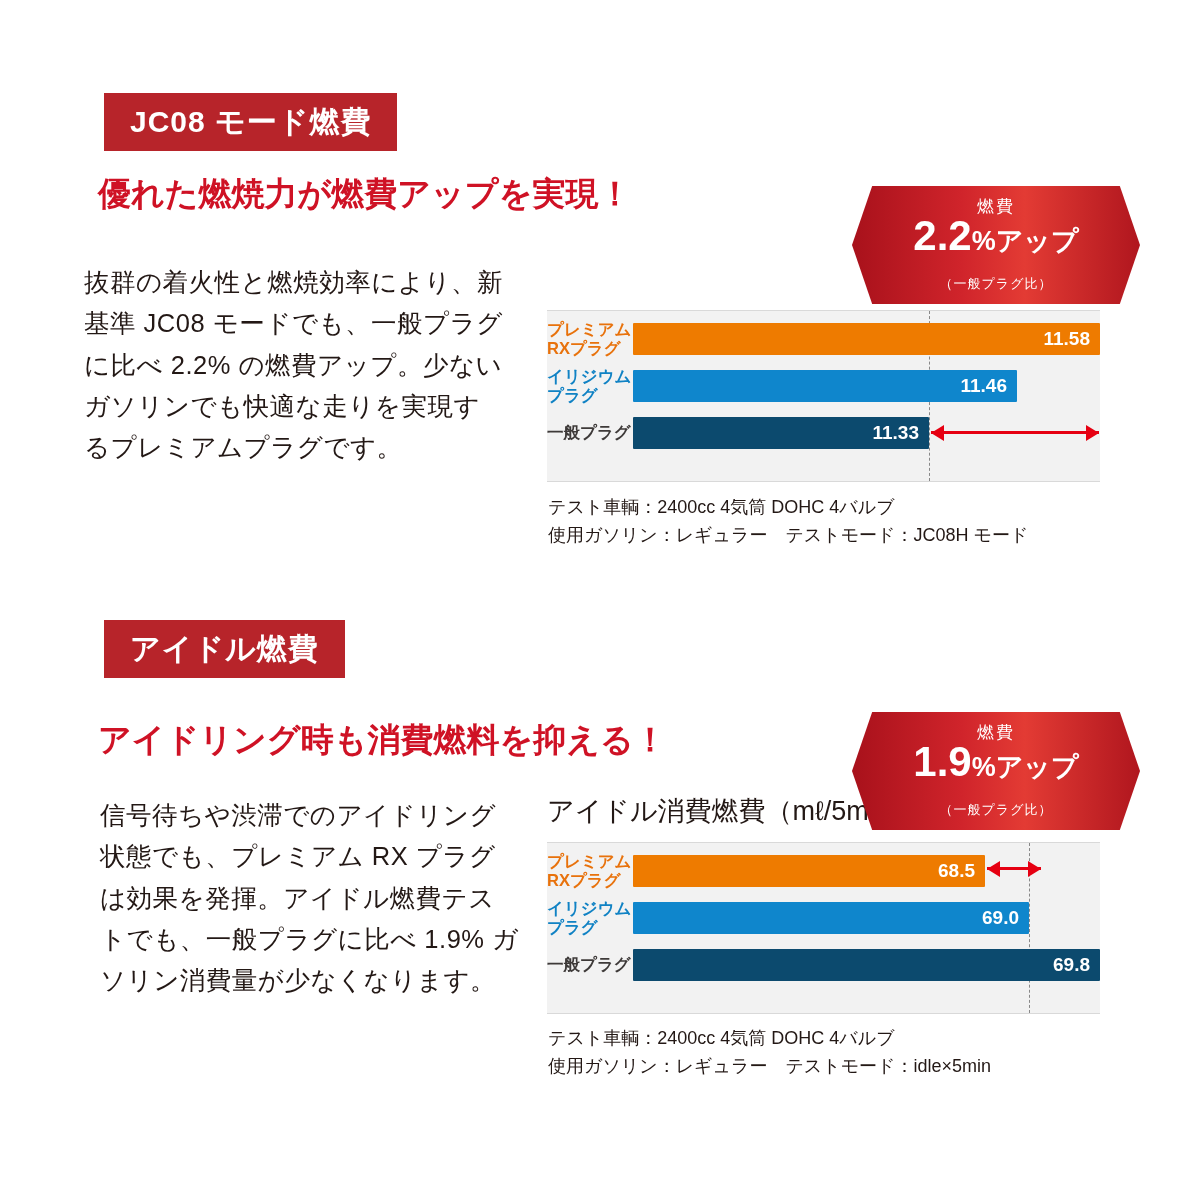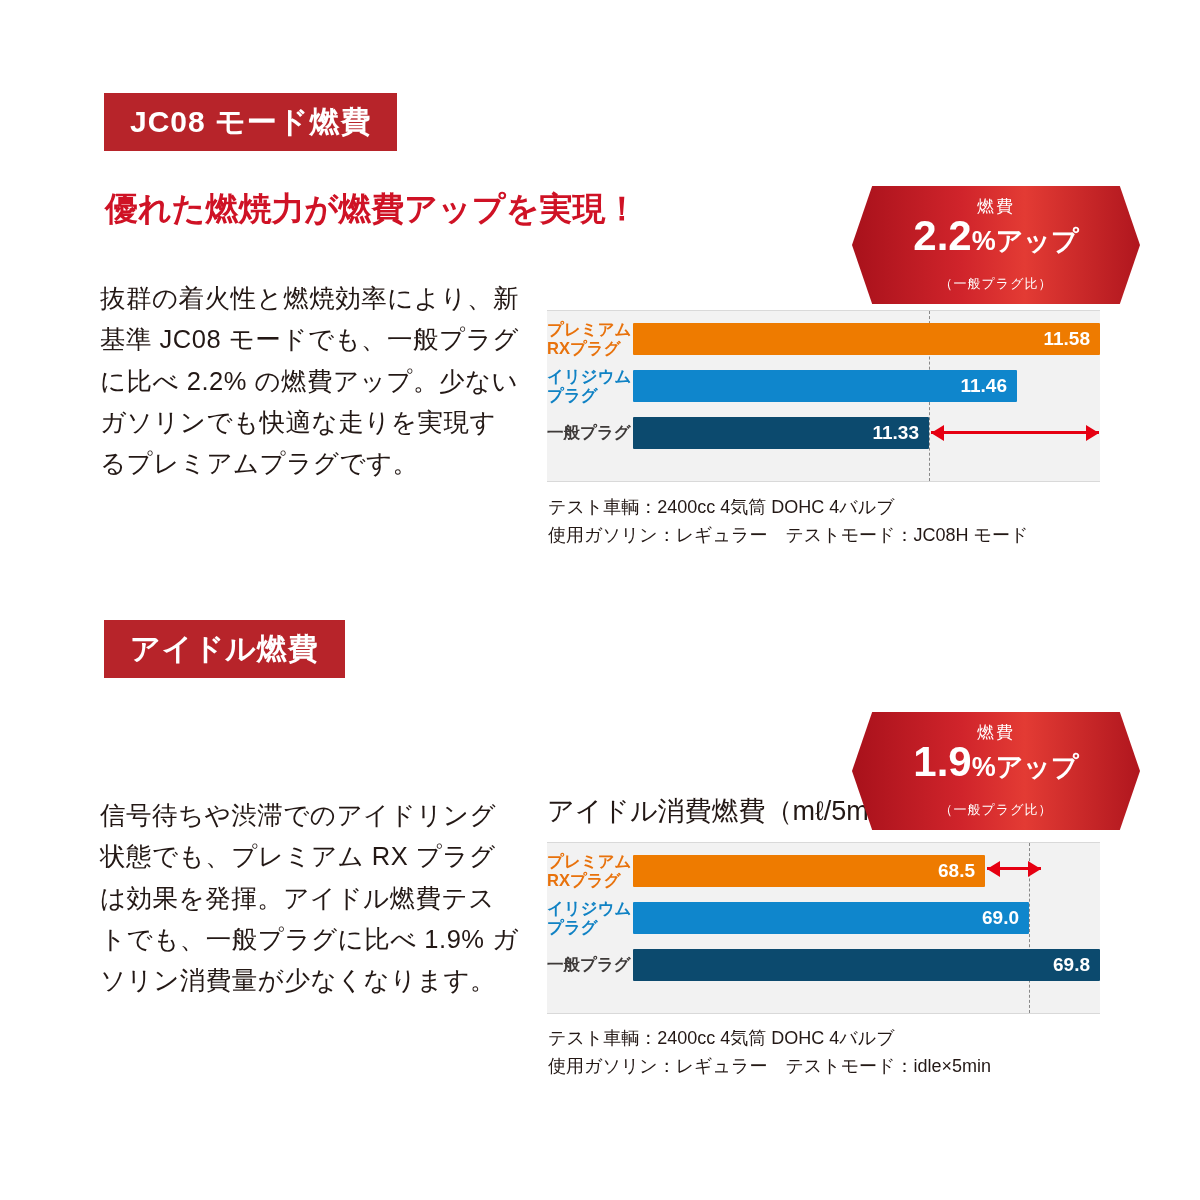--- a/index.html
+++ b/index.html
@@ -34,33 +34,33 @@
   .tab2 { left:104px; top:620px; }
 
   
   .lead {
     position:absolute;
     color:#cf1225;
     font-size:33px;
     font-weight:bold;
     white-space:nowrap;
   }
-  .lead1 { left:98px; top:187px;margin-left:7px; }
+  .lead1 { left:98px; top:172px; }
   .lead2 { left:98px; top:718px; }
 
   
   .body-copy {
     position:absolute;
     width:420px;
     font-size:25.5px;
     line-height:1.62;
     color:#231815;
     letter-spacing:0.5px;
   }
-  .body1 { left:100px; top:262px;margin-top:16px; }
+  .body1 { left:84px; top:262px; }
   .body2 { left:100px; top:795px; }
 
   
   .chart-title {
     position:absolute;
     font-size:27px;
     color:#231815;
     white-space:nowrap;
   }
   .ct1 { left:547px; top:262px; }
@@ -238,20 +238,21 @@
     <div class="sub">（一般プラグ比）</div>
   </div>
 </div>
 
 <div class="section sec2">
 
   <div class="tab tab2" style="top:20px;">
     <span>アイドル燃費</span>
   </div>
 
+  <div class="lead lead2" style="top:118px;">アイドリング時も消費燃料を抑える！</div>
 
   <div class="body-copy body2" style="top:195px;">信号待ちや渋滞でのアイドリング状態でも、プレミアム RX プラグは効果を発揮。アイドル燃費テストでも、一般プラグに比べ 1.9% ガソリン消費量が少なくなります。</div>
 
   <div class="chart-title ct2" style="top:193px;">アイドル消費燃費（mℓ/5min）</div>
 
   <div class="chart-box cb2" style="top:242px;">
     <div class="dash" style="left:482px;"></div>
 
     <div class="row" style="top:8px;">
       <div class="row-label lbl-rx">

